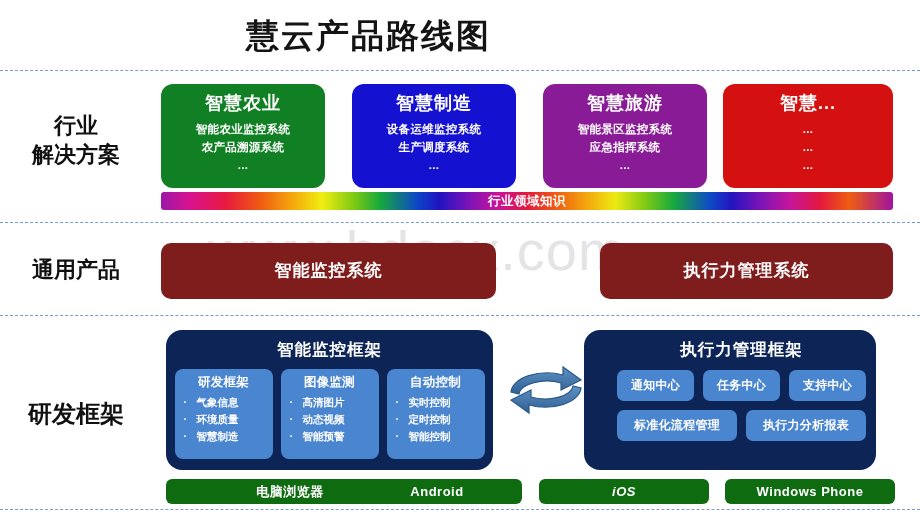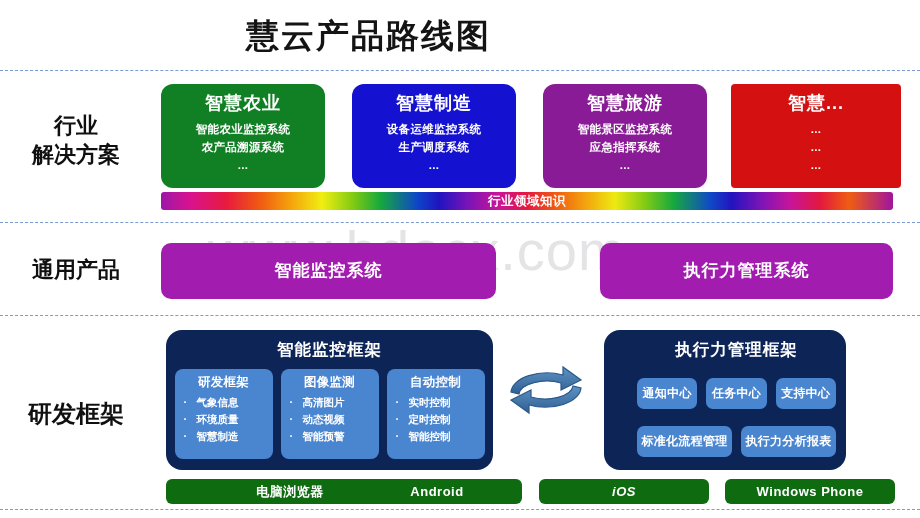--- a/index.html
+++ b/index.html
@@ -69,21 +69,21 @@
   .ind-card{
     position:absolute;
     top:84px;height:104px;width:164px;
     border-radius:12px;
     color:#ffffff;
     text-align:center;
     z-index:4;
     box-sizing:border-box;
     padding-top:7px;
   }
-  .ind-card.square{border-radius:4px;margin-left:8px;}
+  .ind-card.square{border-radius:12px;}
   .ind-card .ic-title{
     font-size:18px;font-weight:bold;letter-spacing:1px;
     margin-bottom:6px;
   }
   .ind-card .ic-line{
     font-size:11.5px;font-weight:bold;line-height:1.55;
     letter-spacing:0.3px;
   }
   .ic1{left:161px;background:#118024;}
   .ic2{left:352px;background:#1511d0;}
@@ -127,42 +127,42 @@
     position:absolute;left:0;top:0;width:100%;
     text-align:center;line-height:18px;
     font-size:12.5px;font-weight:bold;color:#ffffff;
     letter-spacing:0.5px;
   }
 
   
   .gp-card{
     position:absolute;
     top:243px;height:56px;
-    background:#a21caf;
+    background:#7f1d1d;
     border-radius:10px;
     color:#ffffff;
     z-index:4;
     text-align:center;
     font-size:17px;font-weight:bold;letter-spacing:1px;
     line-height:56px;
   }
   .gp1{left:161px;width:335px;}
   .gp2{left:600px;width:293px;}
 
   
   .fw-panel{
     position:absolute;
     top:330px;height:140px;
     background:#0d2457;
     border-radius:16px;
     z-index:4;
     box-sizing:border-box;
   }
   .fw1{left:166px;width:327px;}
-  .fw2{left:604px;width:242px;padding-left:23px;}
+  .fw2{left:584px;width:292px;padding-left:23px;}
   .fw-title{
     text-align:center;color:#ffffff;
     font-size:16.5px;font-weight:bold;letter-spacing:1px;
     padding-top:9px;
   }
 
   
   .sub-row{
     display:flex;justify-content:center;gap:8px;
     margin-top:8px;padding:0 8px;
@@ -188,21 +188,21 @@
   }
   .sub-card .sc-item .bullet{
     display:inline-block;width:10px;
     font-size:11px;
   }
   .sub-card .sc-item .txt{display:inline-block;padding-left:3px;}
 
   
   .pill-row{
     display:flex;justify-content:center;gap:9px;
-    margin-top:17px;padding:0 10px;box-sizing:border-box;
+    margin-top:9px;padding:0 10px;box-sizing:border-box;
   }
   .pill{
     background:#4a85d0;
     border-radius:7px;
     color:#ffffff;
     font-size:12px;font-weight:bold;
     text-align:center;
     padding:7px 0;
     letter-spacing:0.3px;
   }

